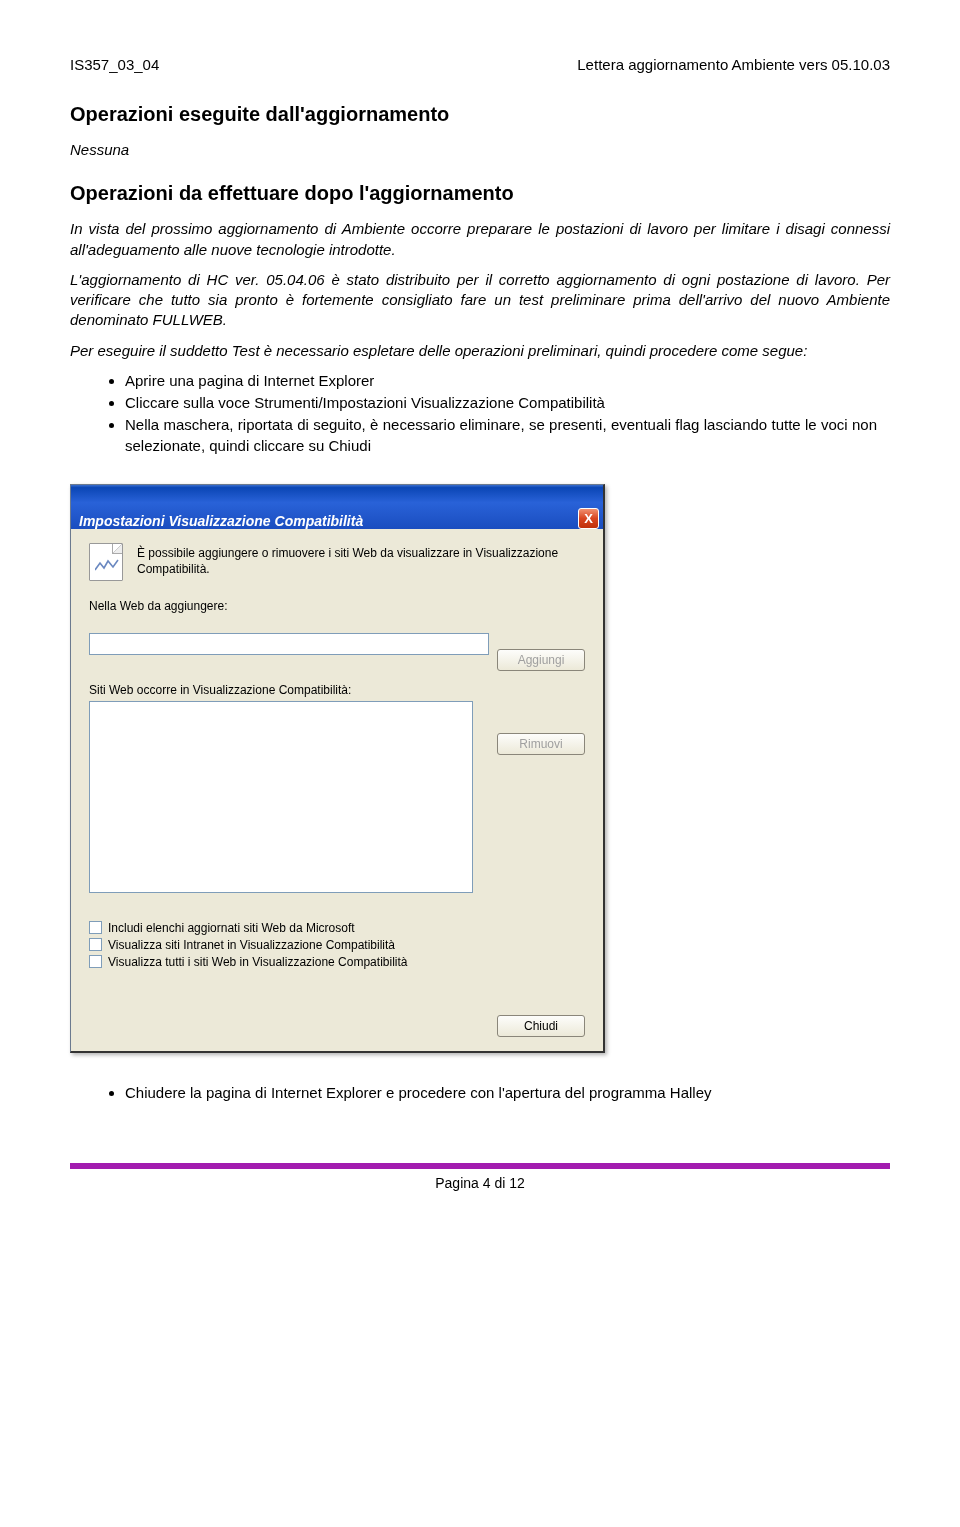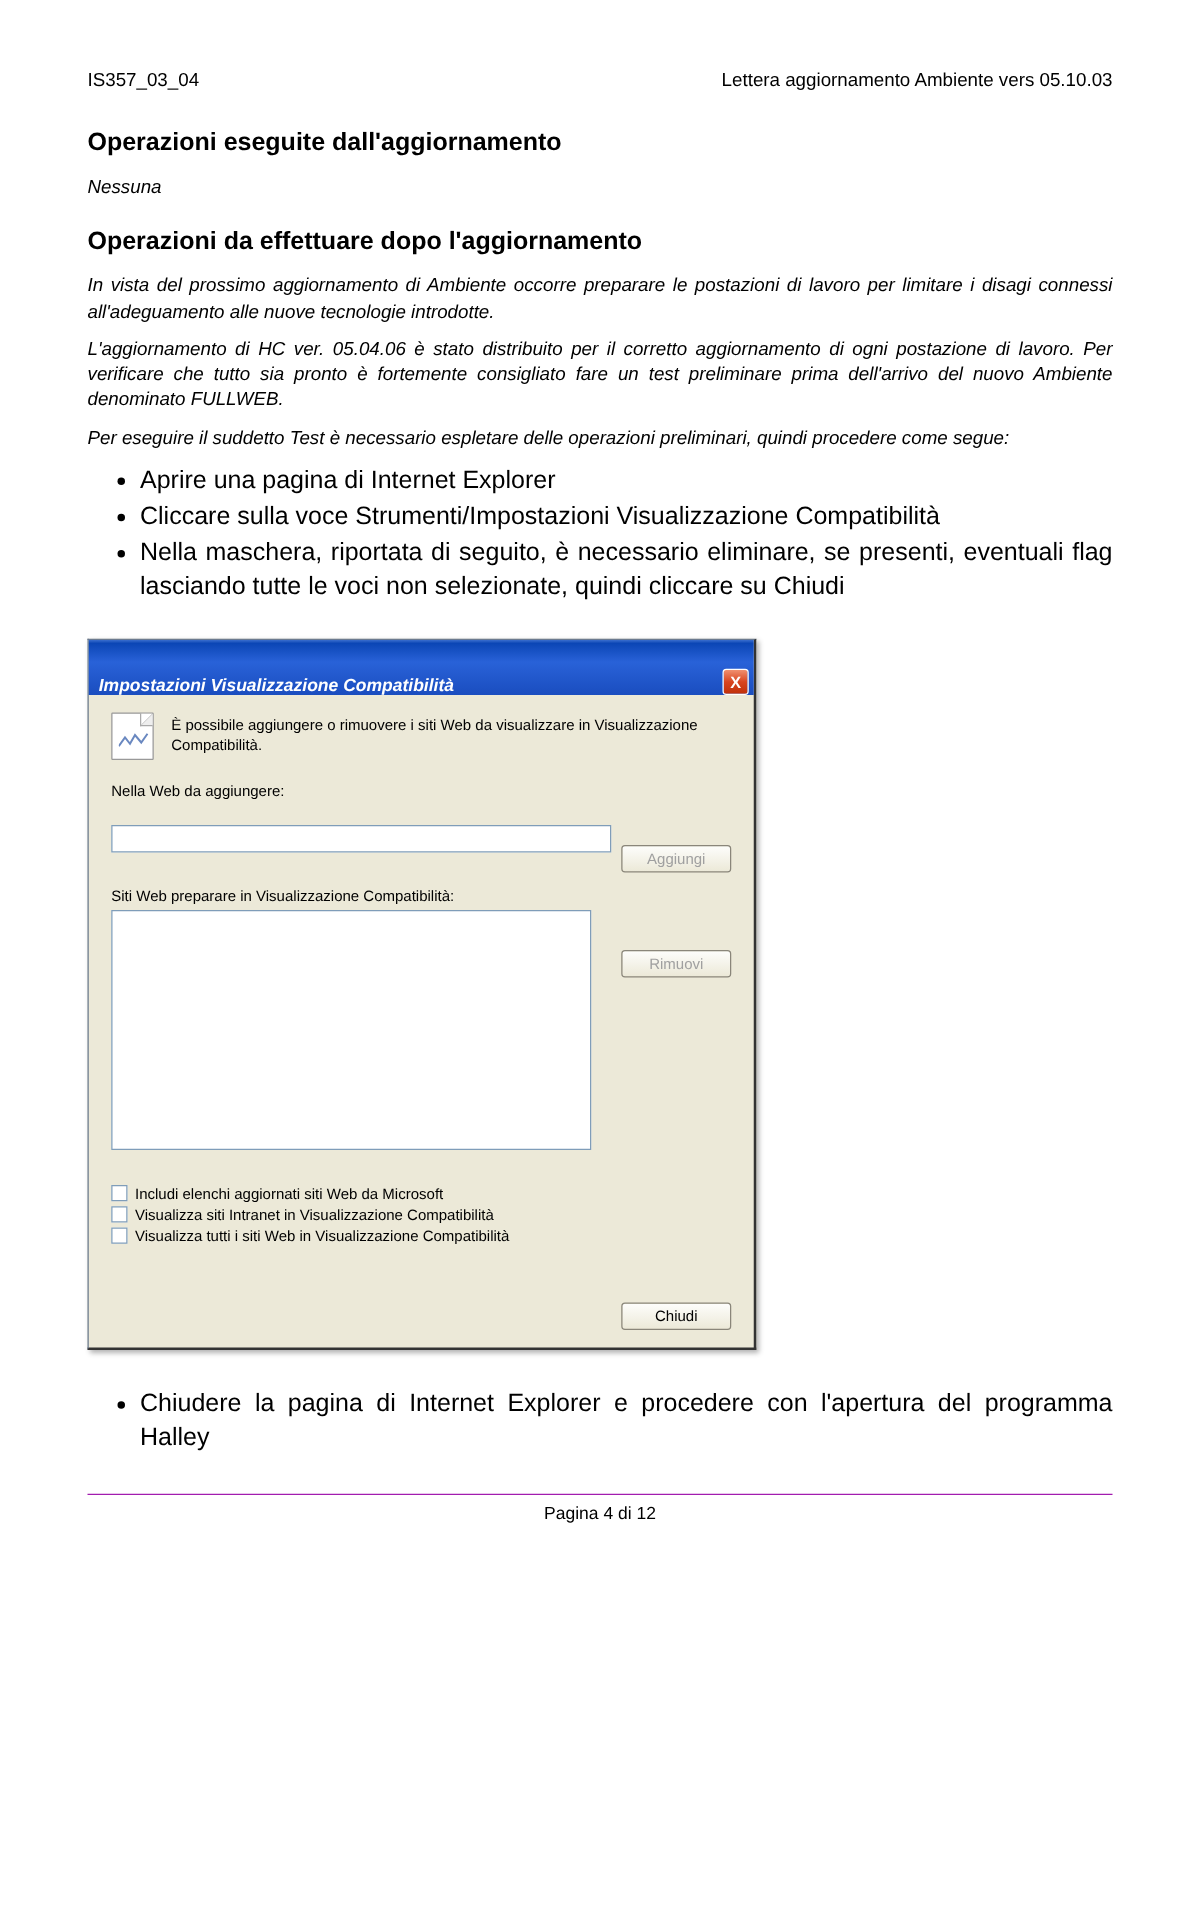--- a/index.html
+++ b/index.html
@@ -29,24 +29,24 @@
     line-height: 1.35;
     text-align: justify;
     margin: 10px 0;
     font-style: italic;
   }
   .bullets {
     margin: 8px 0 28px 0;
     padding-left: 42px;
   }
   .bullets li {
-    font-size: 20px;
+    font-size: 15px;
     line-height: 1.35;
     text-align: justify;
-    margin: 2px 0;
+    margin: 2px 13px;
     list-style-type: disc;
   }
   .dialog {
     width: 535px;
     background: #ece9d8;
     border: 1px solid #6b7a8f;
     border-right: 2px solid #333;
     border-bottom: 2px solid #333;
     box-shadow: 2px 2px 4px rgba(0,0,0,0.3);
     margin: 10px 0 30px 0;
@@ -160,22 +160,22 @@
     cursor:pointer;
   }
   .dialog-footer {
     display:flex;
     justify-content:flex-end;
     margin-top: 14px;
   }
   .page-footer {
     text-align:center;
     font-size:14px;
-    border-top: 1px solid #a21caf;
-    margin-top: 31px;
+    border-top: 6px solid #a21caf;
+    margin-top: 60px;
     padding-top: 6px;
   }
 </style>
 </head>
 <body>
 
 <div class="page">
 
   <div class="page-header">
     <span>IS357_03_04</span>
@@ -210,21 +210,21 @@
         </div>
         <div class="intro-text">È possibile aggiungere o rimuovere i siti Web da visualizzare in Visualizzazione Compatibilità.</div>
       </div>
 
       <div class="field-label">Nella Web da aggiungere:</div>
       <div class="input-row">
         <input class="text-input" type="text" style="">
         <button class="win-button">Aggiungi</button>
       </div>
 
-      <div class="field-label">Siti Web preparare in Visualizzazione Compatibilità:</div>
+      <div class="field-label">Siti Web occorre in Visualizzazione Compatibilità:</div>
       <div class="list-row">
         <div class="list-col">
           <div class="listbox"></div>
         </div>
         <button class="win-button">Rimuovi</button>
       </div>
 
       <div class="checks">
         <div class="check-row">
           <div class="checkbox"></div>

